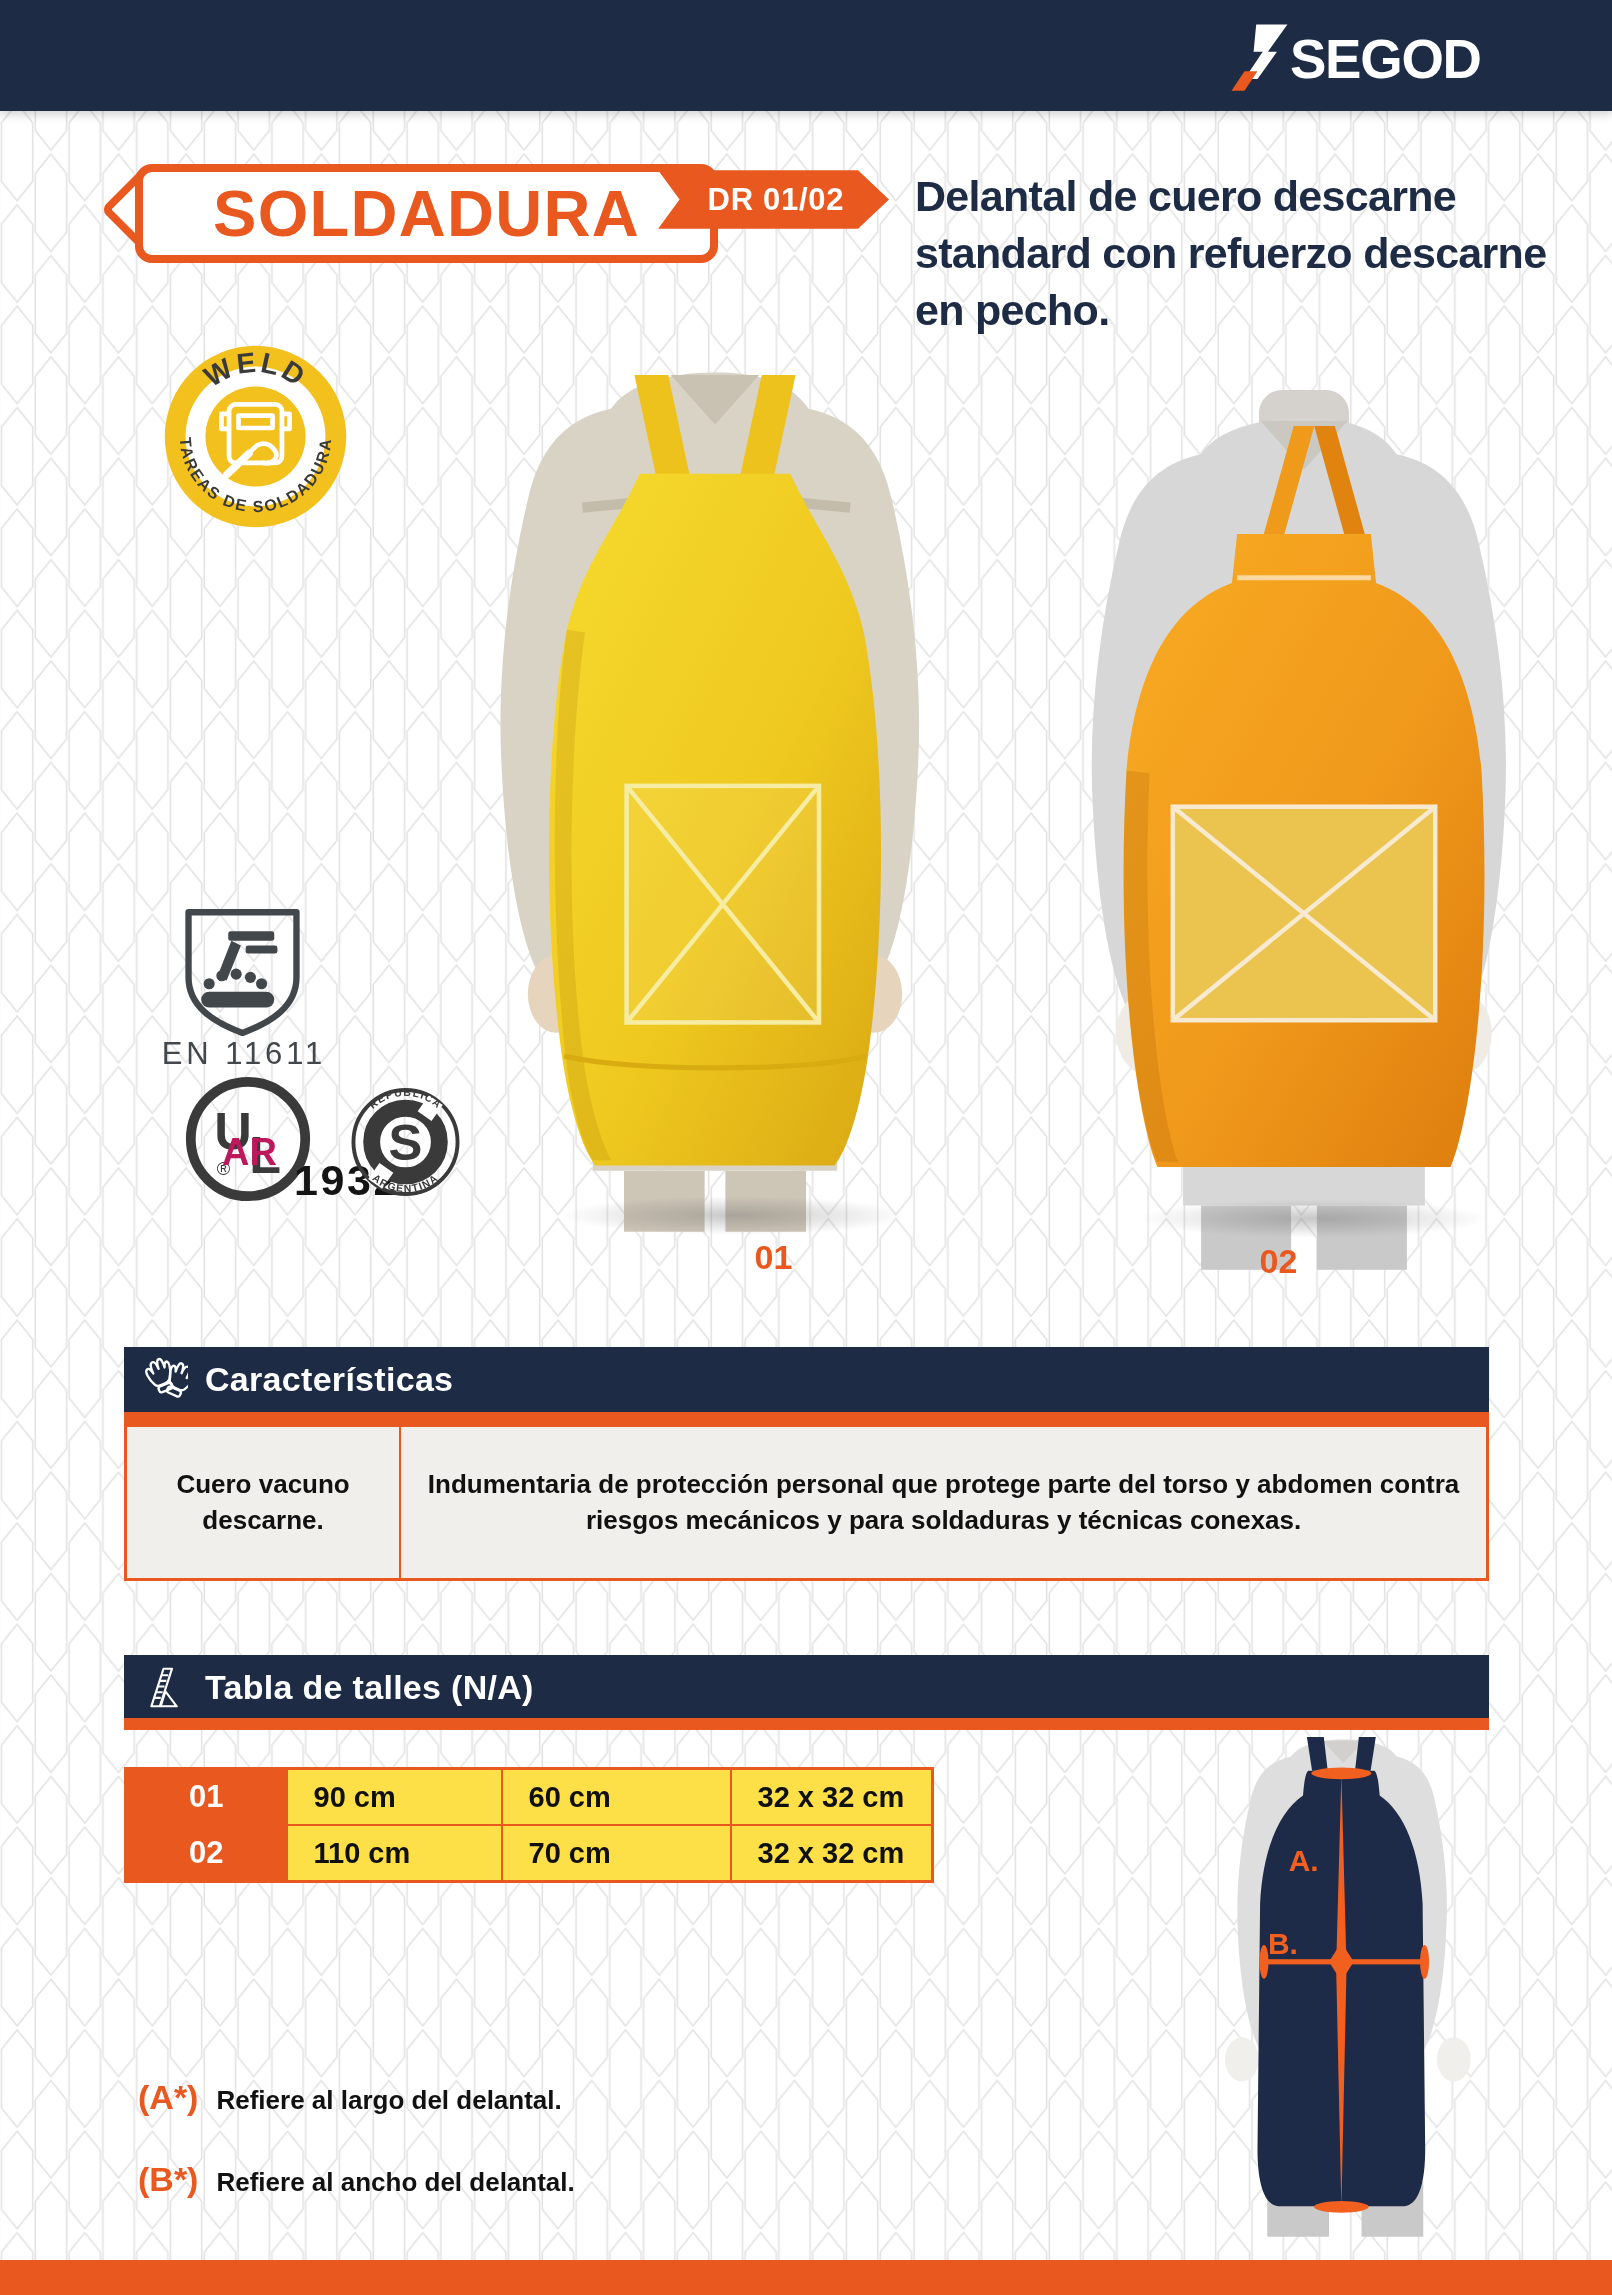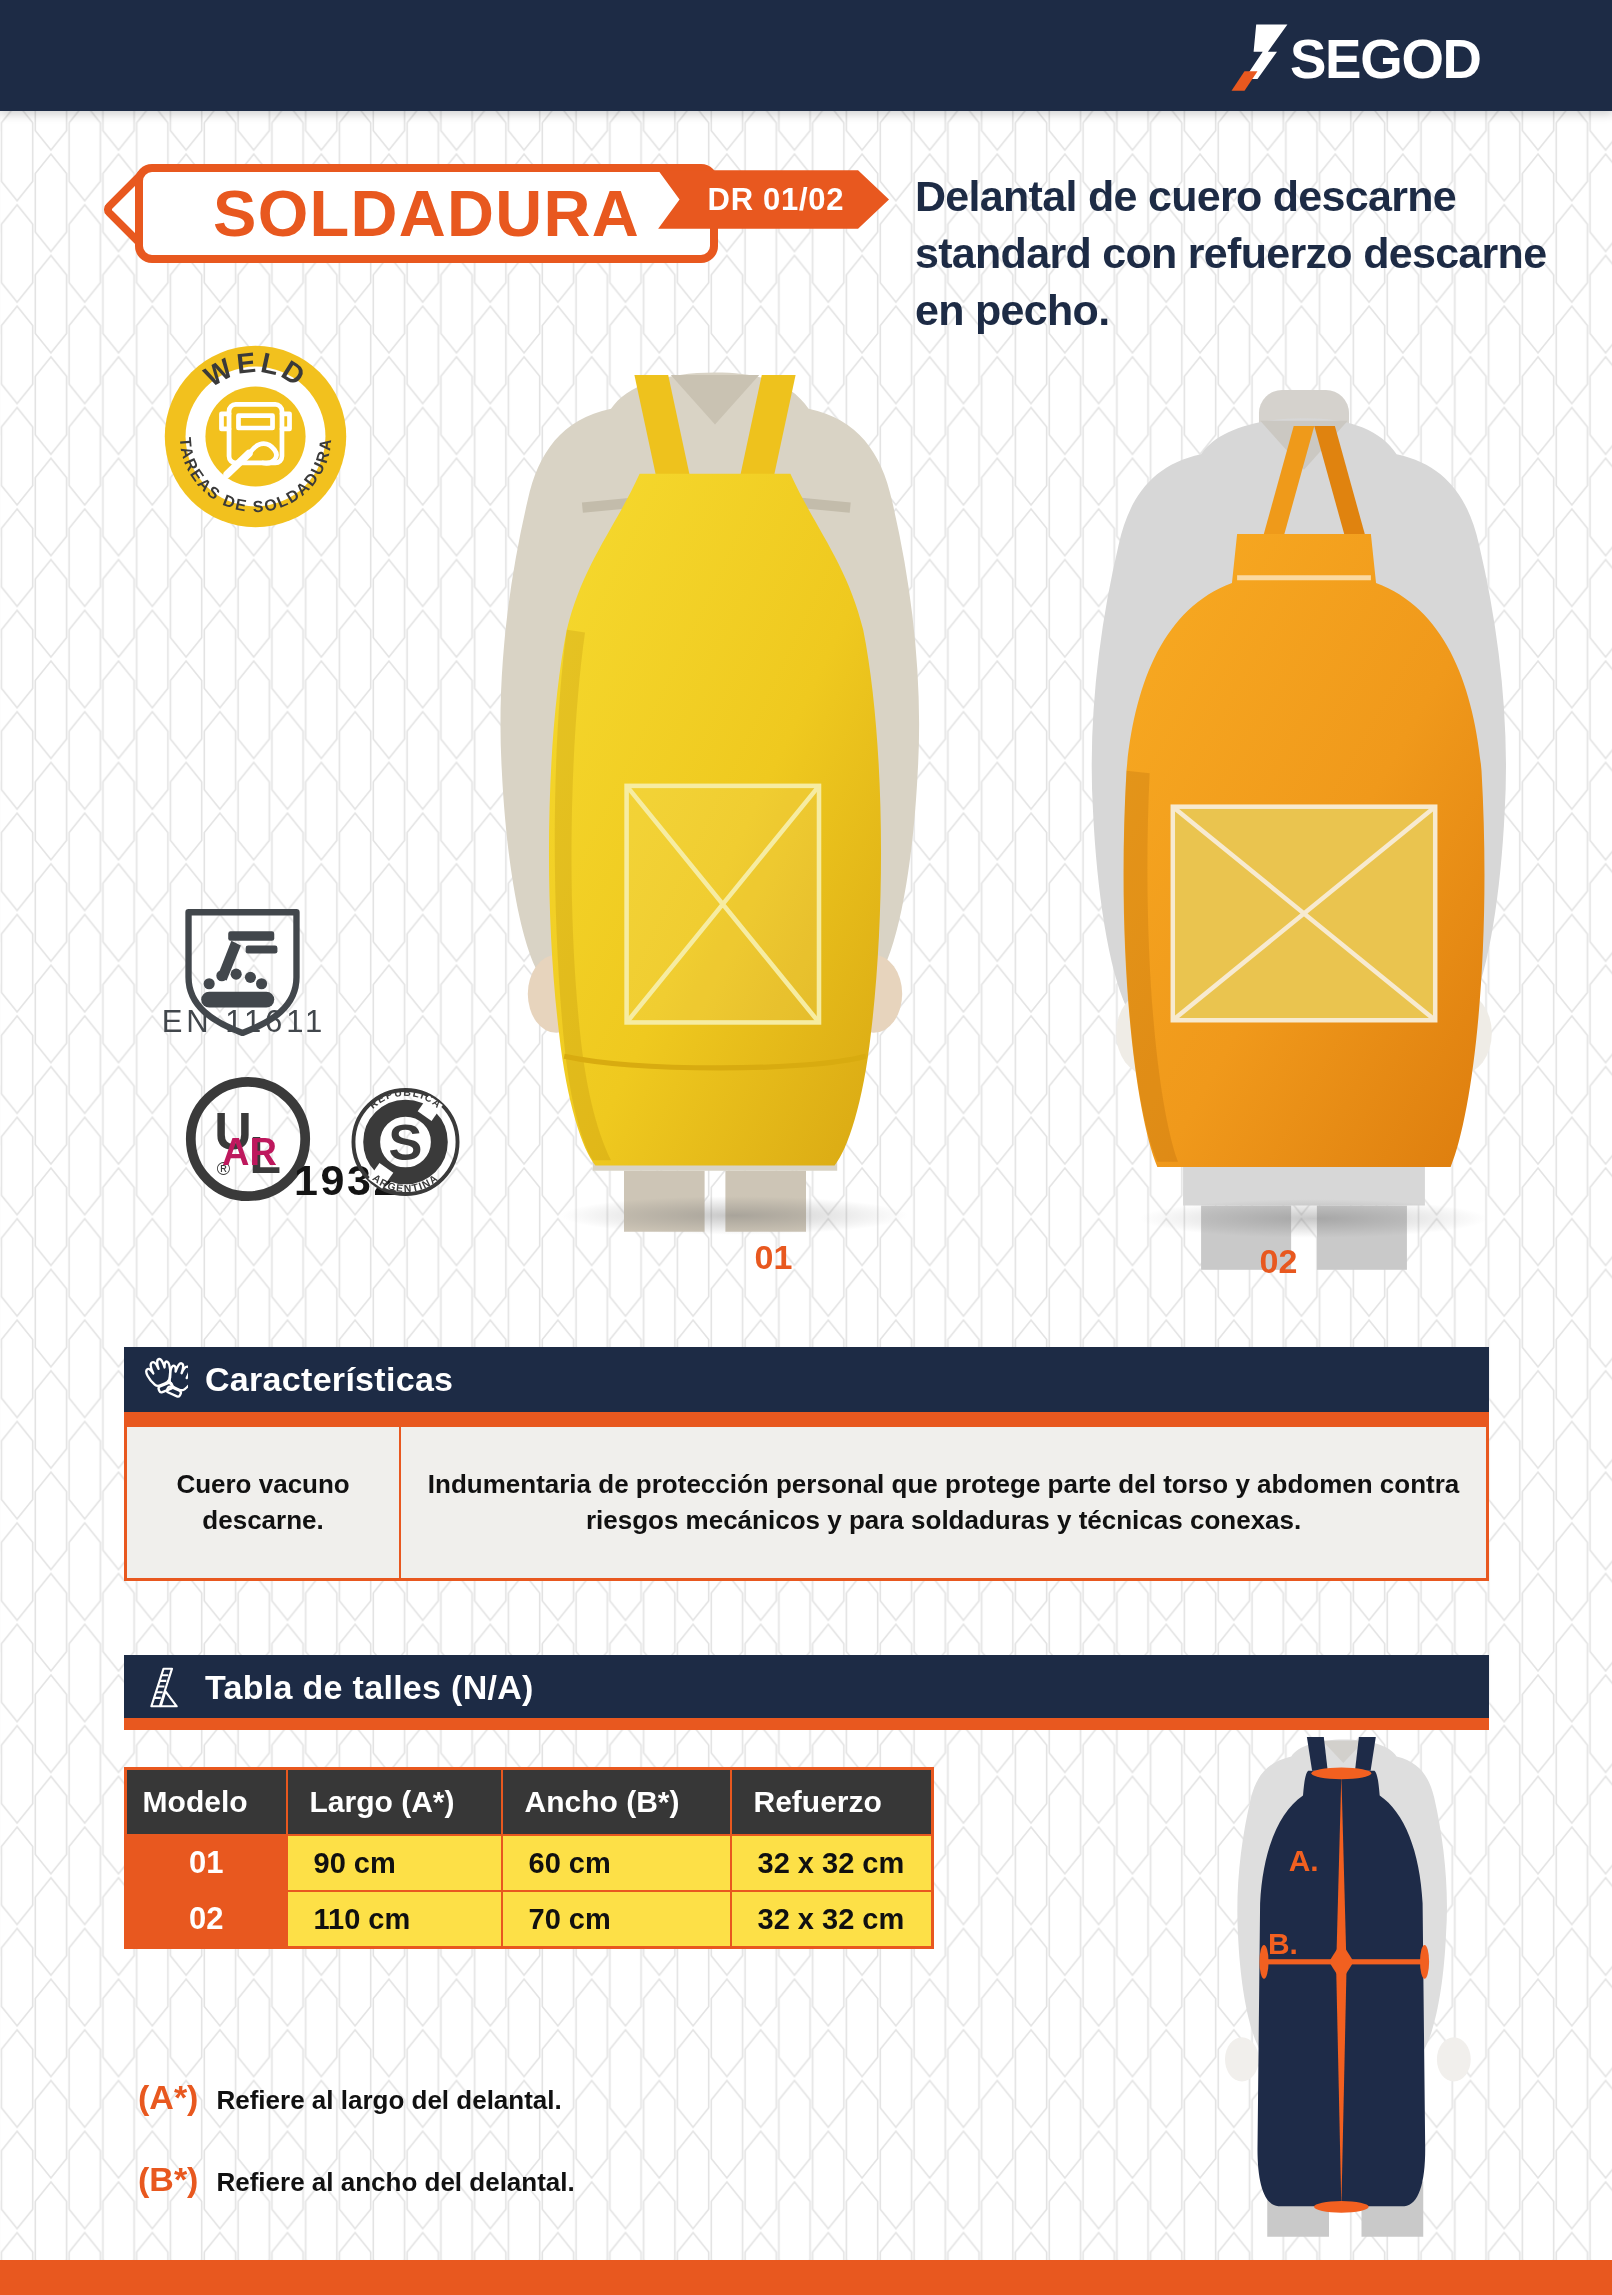--- a/index.html
+++ b/index.html
@@ -192,21 +192,21 @@
     <rect x="84" y="52" width="40" height="10" rx="3"></rect>
     <path d="M66,46 L78,52 L60,96 L48,92 Z"></path>
     <circle cx="38" cy="100" r="7"></circle>
       <circle cx="54" cy="90" r="7"></circle>
       <circle cx="72" cy="88" r="7"></circle>
       <circle cx="90" cy="92" r="7"></circle>
       <circle cx="104" cy="100" r="7"></circle>
     <rect x="28" y="110" width="92" height="20" rx="10"></rect>
   </g>
 </svg>
-<div class="abs" style="left:130px;top:1004px;width:228px;text-align:center;font-size:31px;letter-spacing:3.9px;color:#42474c;">EN 11611</div>
+<div class="abs" style="left:130px;top:1036px;width:228px;text-align:center;font-size:31px;letter-spacing:3.9px;color:#42474c;">EN 11611</div>
 
 <svg class="abs" width="130" height="130" viewBox="0 0 200 200" style="left:183px;top:1074px;">
   <circle cx="100" cy="100" r="88" fill="none" stroke="#3a3a3a" stroke-width="15"></circle>
   <text x="48" y="116" font-size="80" font-weight="800" fill="#3a3a3a" font-family="Liberation Sans, sans-serif">U</text>
   <text x="102" y="152" font-size="80" font-weight="800" fill="#3a3a3a" font-family="Liberation Sans, sans-serif">L</text>
   <text x="52" y="156" font-size="28" fill="#3a3a3a" font-family="Liberation Sans, sans-serif">®</text>
 </svg>
 <div class="abs" style="left:207px;top:1131px;width:85px;text-align:center;font-size:38px;font-weight:800;color:#be185d;">AR</div>
 <div class="abs" style="left:294px;top:1156px;width:143px;font-size:43px;font-weight:800;letter-spacing:2.6px;color:#141414;">1932</div>
 
@@ -267,26 +267,20 @@
 <div class="abs sec-strip" style="left:124px;top:1718px;"></div>
 
 <table class="abs stable">
   <colgroup>
       <col style="width:161px">
       <col style="width:215px">
       <col style="width:229px">
       <col style="width:202px">
     </colgroup>
   <tbody>
-      <tr>
-    <td class="hd" style="padding-left:15.6px;">Modelo</td>
-    <td class="hd">Largo (A*)</td>
-    <td class="hd">Ancho (B*)</td>
-    <td class="hd">Refuerzo</td>
-  </tr>
   <tr>
     <td class="mod">01</td>
     <td class="val">90 cm</td>
     <td class="val">60 cm</td>
     <td class="val">32 x 32 cm</td>
   </tr>
   <tr>
     <td class="mod">02</td>
     <td class="val">110 cm</td>
     <td class="val">70 cm</td>

